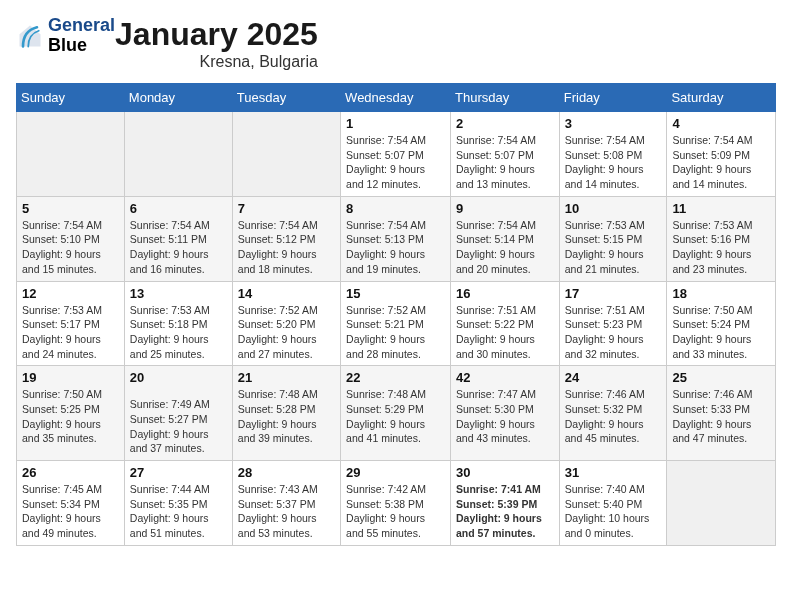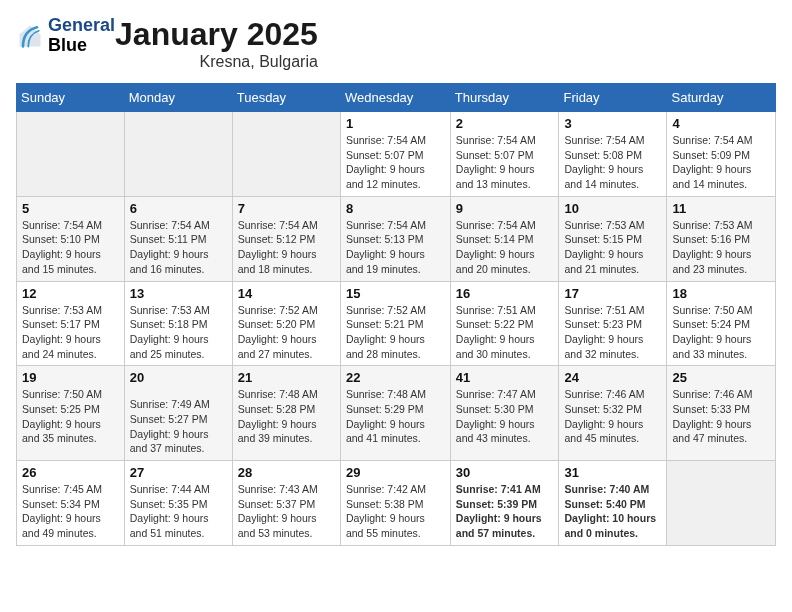--- a/index.html
+++ b/index.html
@@ -284,21 +284,21 @@
 and 39 minutes.</div>
         </td>
         <td>
           <div class="day-num">22</div>
           <div class="day-info" style="white-space: pre-line;">Sunrise: 7:48 AM
 Sunset: 5:29 PM
 Daylight: 9 hours
 and 41 minutes.</div>
         </td>
         <td>
-          <div class="day-num">41</div>
+          <div class="day-num">42</div>
           <div class="day-info" style="white-space: pre-line;">Sunrise: 7:47 AM
 Sunset: 5:30 PM
 Daylight: 9 hours
 and 43 minutes.</div>
         </td>
         <td>
           <div class="day-num">24</div>
           <div class="day-info" style="white-space: pre-line;">Sunrise: 7:46 AM
 Sunset: 5:32 PM
 Daylight: 9 hours
@@ -343,21 +343,21 @@
         </td>
         <td>
           <div class="day-num">30</div>
           <div class="day-info" style="white-space: pre-line; font-weight: bold;">Sunrise: 7:41 AM
 Sunset: 5:39 PM
 Daylight: 9 hours
 and 57 minutes.</div>
         </td>
         <td>
           <div class="day-num">31</div>
-          <div class="day-info" style="white-space: pre-line; font-weight: bold;">Sunrise: 7:40 AM
+          <div class="day-info" style="white-space: pre-line;">Sunrise: 7:40 AM
 Sunset: 5:40 PM
 Daylight: 10 hours
 and 0 minutes.</div>
         </td>
         <td class="empty-cell"></td>
       </tr>
     </tbody>
 </table>
 
 </body></html>

